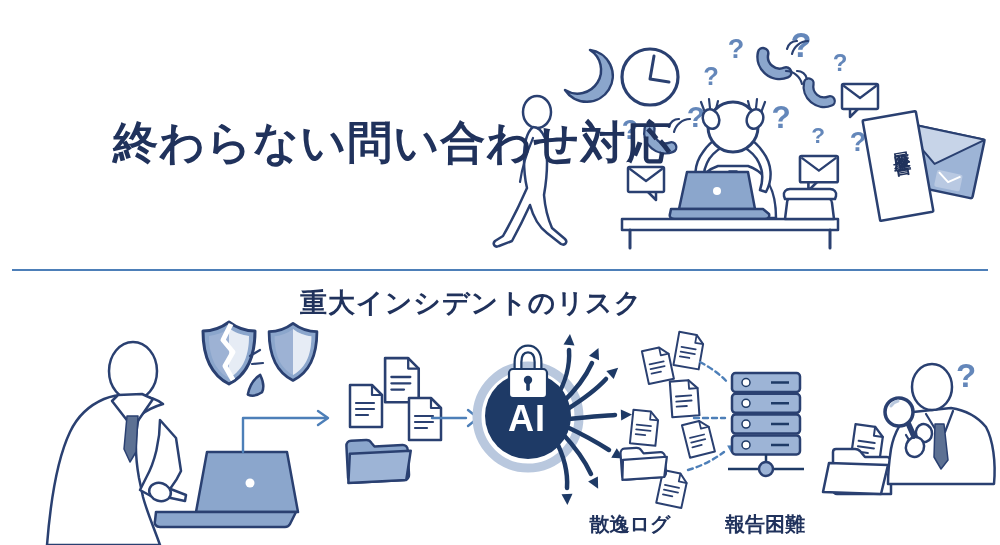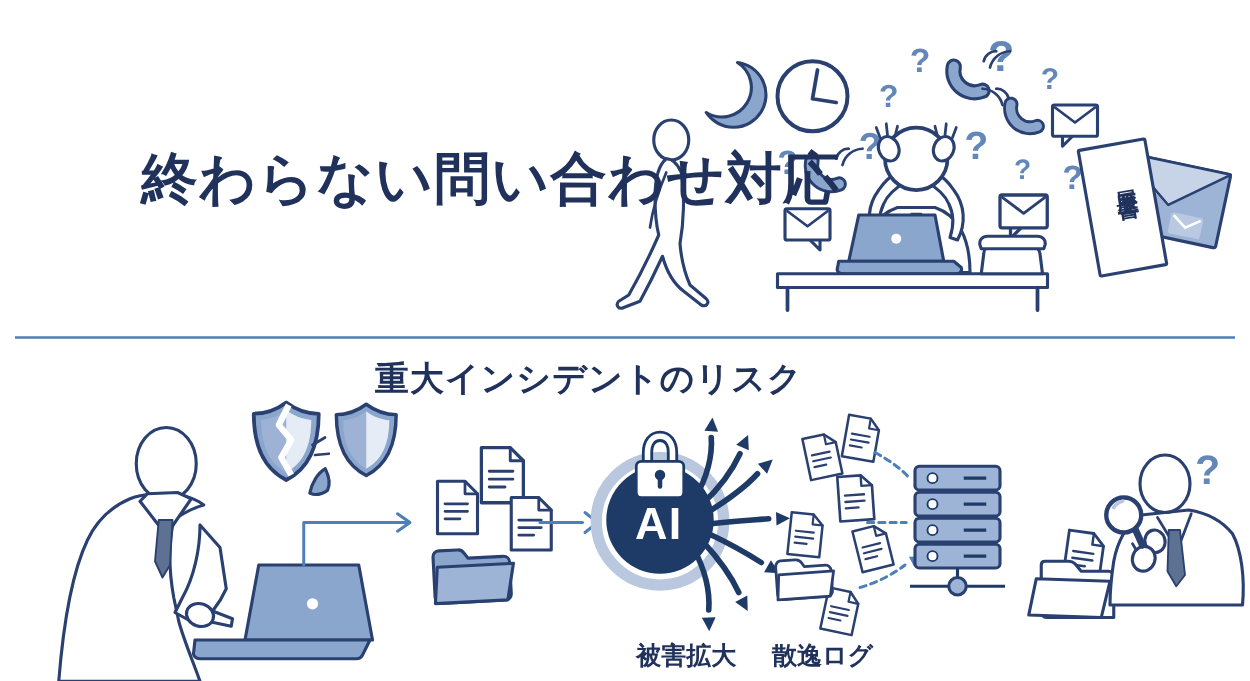--- a/index.html
+++ b/index.html
@@ -23,21 +23,21 @@
   .ph2{fill:none;stroke:var(--mid);stroke-width:8;stroke-linecap:round;}
   .q{font:800 30px "Liberation Sans",sans-serif;fill:var(--accent);text-anchor:middle;}
   .ai-txt{font:800 36px "Liberation Sans",sans-serif;fill:#fff;text-anchor:middle;letter-spacing:1px;}
   .tie{fill:#5d7193;stroke:var(--outline);stroke-width:1.5;stroke-linejoin:round;}
   
   .ttl{position:absolute;color:var(--navy);font-weight:800;white-space:nowrap;}
   .ttl-top{left:113px;top:113px;font-size:45px;letter-spacing:1px;}
   .ttl-bottom{left:300px;top:285px;width:400px;text-align:left;font-size:27px;letter-spacing:1px;}
   .lbl{position:absolute;top:511px;color:var(--navy);font-weight:800;font-size:20px;white-space:nowrap;text-align:center;width:120px;}
   .lbl-damage{left:489px;}
-  .lbl-logs{left:598px;}
+  .lbl-logs{left:570px;}
   .lbl-report{left:705px;}
   .resume-txt{position:absolute;left:886px;top:139px;writing-mode:vertical-rl;color:var(--navy);
     font-weight:700;font-size:17px;letter-spacing:3px;transform:rotate(-10deg);transform-origin:center top;}
 </style>
 </head>
 <body>
 
 <div class="stage">
 <svg width="1000" height="545" viewBox="0 0 1000 545">
   <defs>
@@ -273,15 +273,15 @@
     </g>
     <ellipse class="o" cx="915" cy="447" rx="9" ry="10" transform="rotate(20 915 447)"></ellipse>
     <path class="s" d="M909,440 l-3,-5 M914,438 l-1,-6"></path>
   </g>
   <use href="#qm" transform="translate(966,375) scale(1.1)"></use>
 </svg>
 
 <div class="ttl ttl-top">終わらない問い合わせ対応</div>
 <div class="resume-txt">履歴書</div>
 <div class="ttl ttl-bottom">重大インシデントのリスク</div>
-<div class="lbl lbl-damage">被害拡大</div>
 <div class="lbl lbl-logs">散逸ログ</div>
+<div class="lbl lbl-report">報告困難</div>
 </div>
 
 </body></html>

